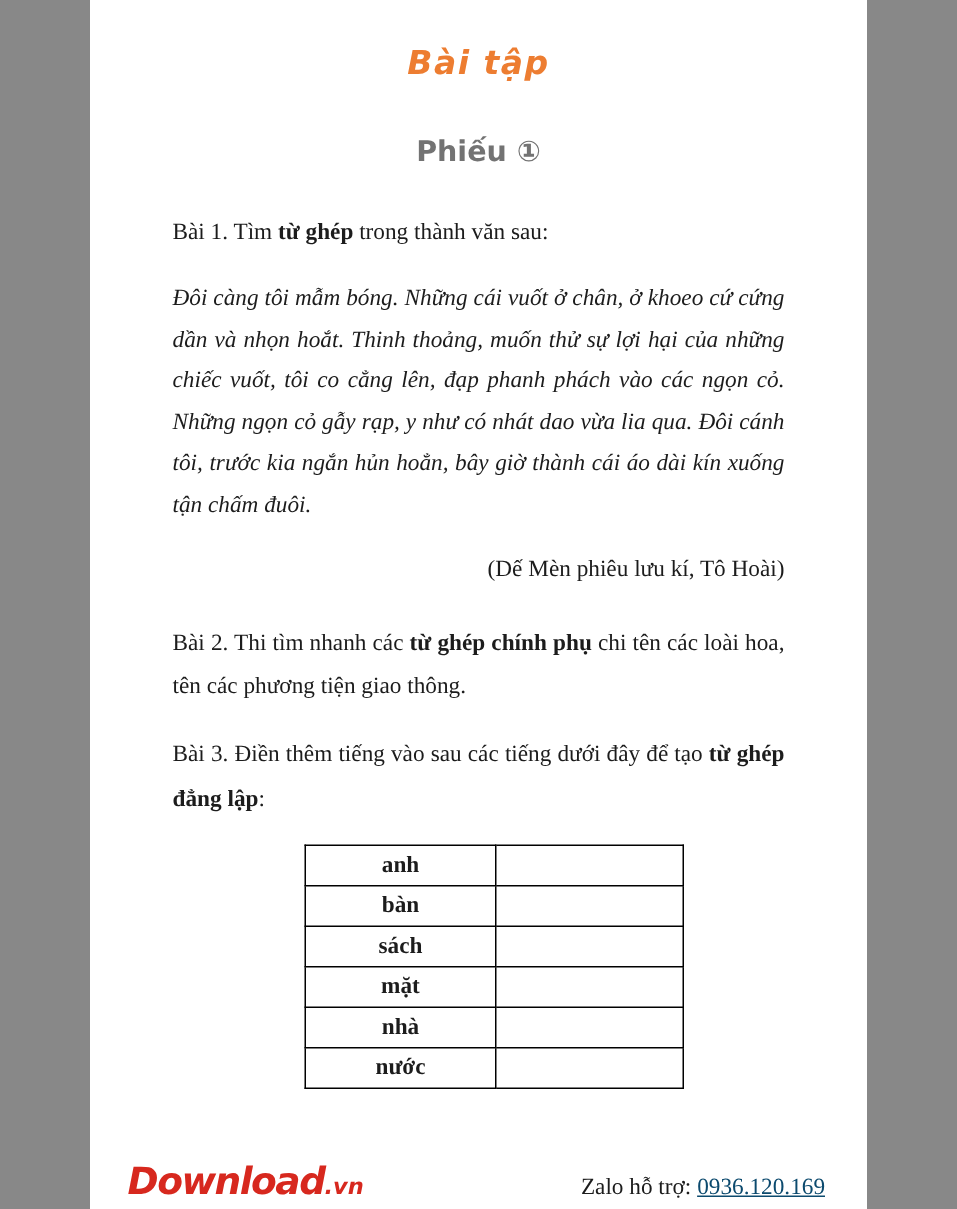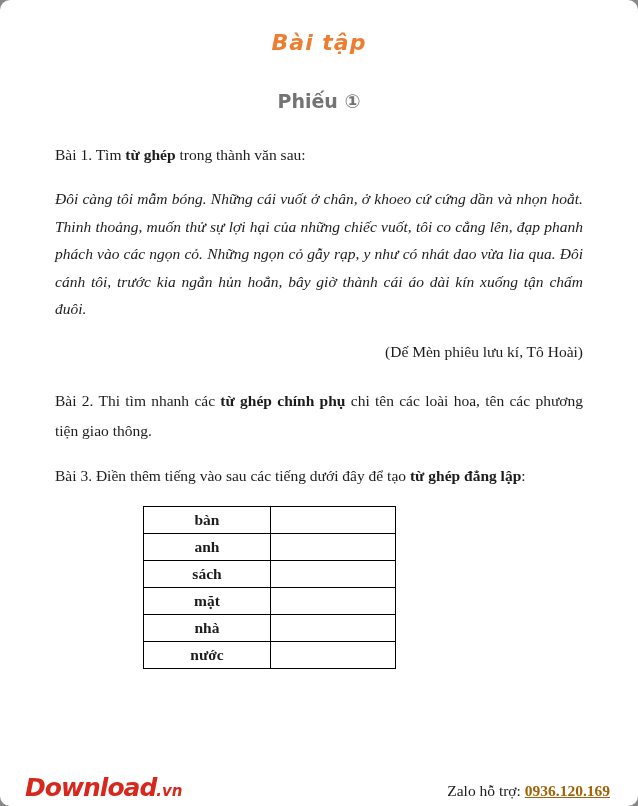--- a/index.html
+++ b/index.html
@@ -1,26 +1,25 @@
 <!DOCTYPE html>
 <html lang="vi"><head>
 <meta charset="utf-8">
 <style>
   html,body{margin:0;padding:0;background:#888;}
   .page{
     position:relative;
-    width:638px;height:806px;
+    width:518px;height:806px;
     margin:0 auto;
     background:#ffffff;
     font-family:"Liberation Serif", serif;
     font-size:15.5px;
     color:#1c1c1c;
     box-sizing:border-box;
     overflow:hidden;
-    border-radius:10px;
   }
   .content{padding:0 55px;}
   .doc-title{
     margin-top:30px;
     text-align:center;
     font-family:"DejaVu Sans", sans-serif;
     font-style:italic;
     font-weight:bold;
     font-size:22px;
     letter-spacing:1px;
@@ -83,24 +82,23 @@
     font-style:italic;
     font-weight:bold;
     font-size:25px;
     letter-spacing:-1px;
     color:#D7281E;
     white-space:nowrap;
   }
   .logo .vn{font-size:15px;letter-spacing:0;}
   .support{font-size:15.5px;white-space:nowrap;}
   .support a{
-    color:#a16207;
+    color:#0c4a6e;
     text-decoration:underline;
     cursor:pointer;
-    font-weight:bold;
   }
 </style>
 </head>
 <body>
 
 <div class="page">
   <div class="content">
 
     <div class="doc-title">Bài tập</div>
 
@@ -112,25 +110,25 @@
 
     <p class="citation">(Dế Mèn phiêu lưu kí, Tô Hoài)</p>
 
     <p class="exercise ex2"><span class="lbl">Bài 2.</span><span> Thi tìm nhanh các </span><span class="bld">từ ghép chính phụ</span><span> chi tên các loài hoa, tên các phương tiện giao thông.</span></p>
 
     <p class="exercise ex3"><span class="lbl">Bài 3.</span><span> Điền thêm tiếng vào sau các tiếng dưới đây để tạo </span><span class="bld">từ ghép đẳng lập</span><span>:</span></p>
 
     <table class="word-table">
       <tbody>
         <tr>
-          <td class="word">bàn</td>
+          <td class="word">anh</td>
           <td class="blank"></td>
         </tr>
         <tr>
-          <td class="word">anh</td>
+          <td class="word">bàn</td>
           <td class="blank"></td>
         </tr>
         <tr>
           <td class="word">sách</td>
           <td class="blank"></td>
         </tr>
         <tr>
           <td class="word">mặt</td>
           <td class="blank"></td>
         </tr>

